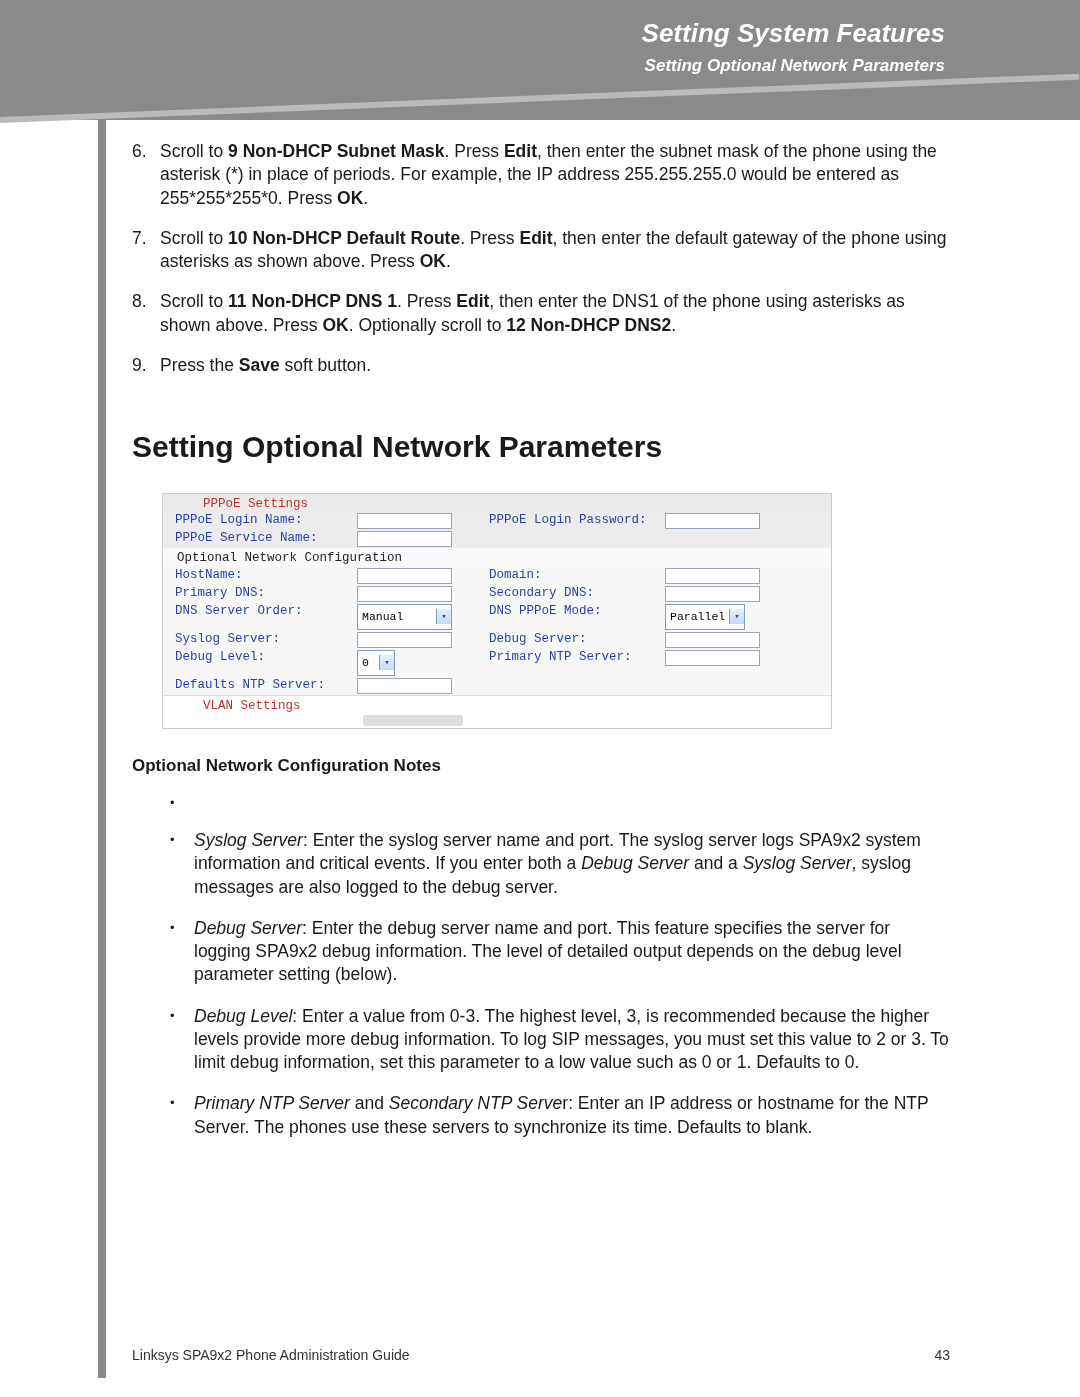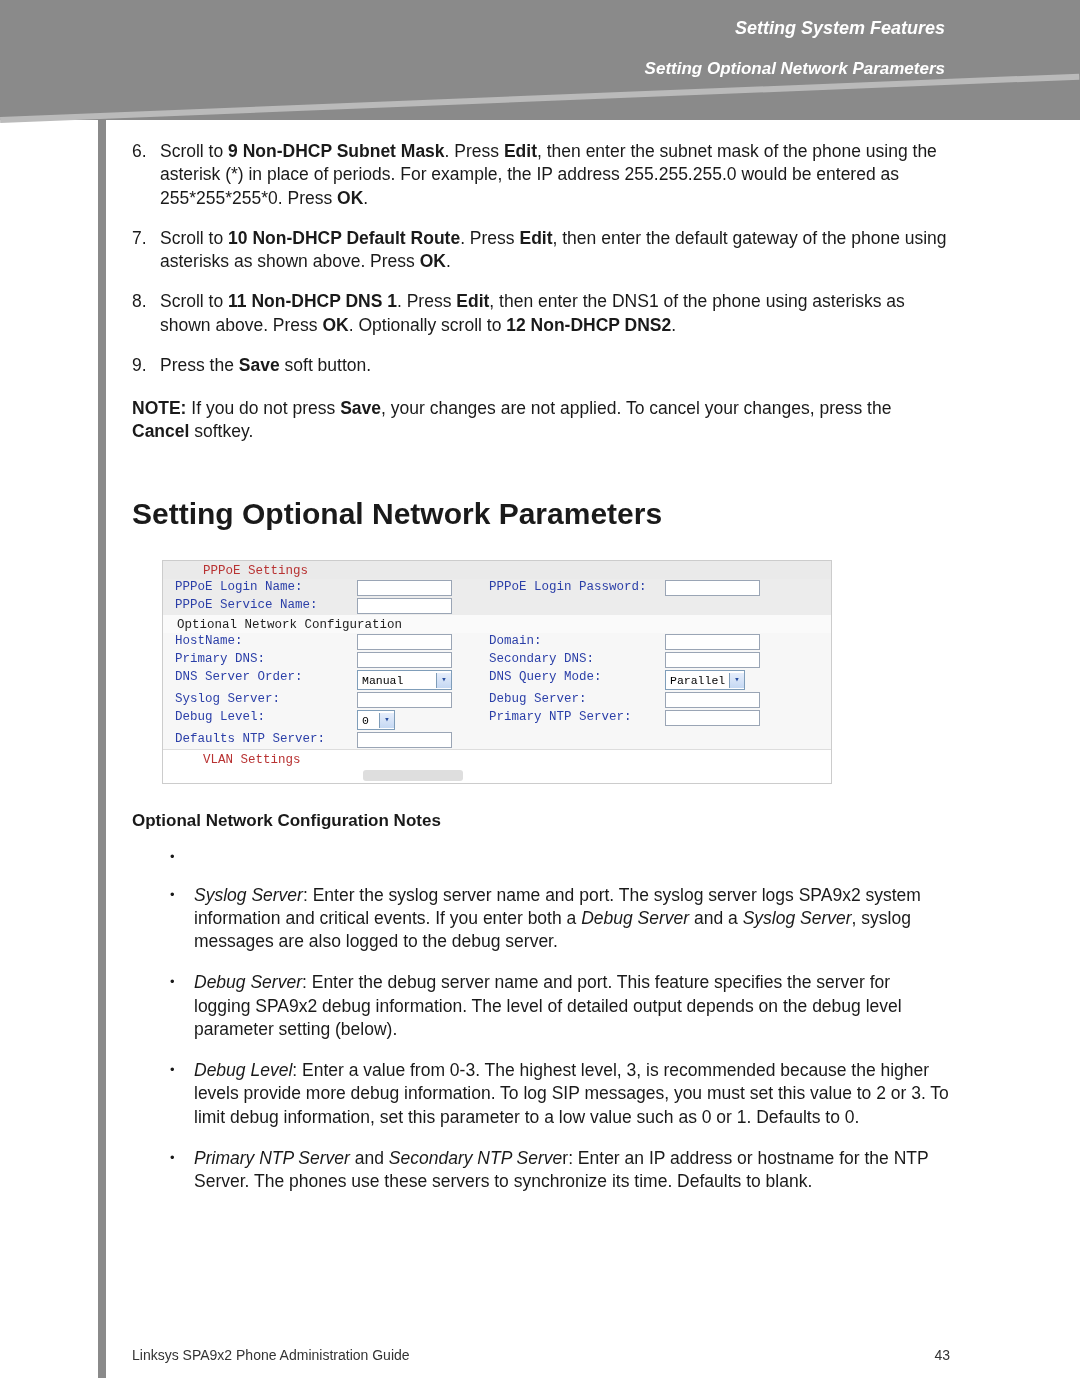--- a/index.html
+++ b/index.html
@@ -31,24 +31,24 @@
   }
   .header-titles {
     position: absolute;
     top: 18px;
     right: 135px;
     text-align: right;
     z-index: 4;
     color: #fff;
   }
   .header-title {
-    font-size: 18px;
+    font-size: 26px;
     font-weight: 700;
     font-style: italic;
-    margin-bottom: 20px;
+    margin-bottom: 7px;
   }
   .header-subtitle {
     font-size: 17px;
     font-weight: 700;
     font-style: italic;
   }
   .side-bar {
     position: absolute;
     top: 118px;
     left: 98px;
@@ -162,21 +162,21 @@
     height: 16px;
     background: #fff;
     border: 1px solid #9aa5b5;
     vertical-align: middle;
   }
   .cs-select {
     display: inline-flex;
     align-items: center;
     justify-content: space-between;
     min-width: 95px;
-    height: 20px;
+    height: 26px;
     background: #fff;
     border: 1px solid #7f9db9;
     color: #000;
     padding: 0 0 0 4px;
     font-size: 11.5px;
   }
   .cs-select.small { min-width: 38px; }
   .cs-select .arrow {
     display: inline-flex;
     align-items: center;
@@ -239,21 +239,20 @@
       <li>
         <span class="num">8.</span>
         <span>Scroll to <b>11 Non-DHCP DNS 1</b>. Press <b>Edit</b>, then enter the DNS1 of the phone using asterisks as shown above. Press <b>OK</b>. Optionally scroll to <b>12 Non-DHCP DNS2</b>.</span>
       </li>
       <li>
         <span class="num">9.</span>
         <span>Press the <b>Save</b> soft button.</span>
       </li>
     </ol>
 
-  <p class="note" id="note"><b>NOTE:</b> If you do not press <b>Save</b>, your changes are not applied. To cancel your changes, press the <b>Cancel</b> softkey.</p>
 
   <h2 class="section">Setting Optional Network Parameters</h2>
 
   <div class="config-screen">
     <div class="cs-section-title">PPPoE Settings</div>
     <div class="cs-row med">
       <div class="cs-label-l">PPPoE Login Name:</div>
       <div class="cs-input-l"><span class="cs-tf"></span></div>
       <div class="cs-label-r">PPPoE Login Password:</div>
       <div class="cs-input-r"><span class="cs-tf"></span></div>
@@ -280,21 +279,21 @@
       <div class="cs-input-r"><span class="cs-tf"></span></div>
     </div>
     <div class="cs-row light">
       <div class="cs-label-l">DNS Server Order:</div>
       <div class="cs-input-l">
         <span class="cs-select">
           <span>Manual</span>
           <span class="arrow">▾</span>
         </span>
       </div>
-      <div class="cs-label-r">DNS Query Mode:</div>
+      <div class="cs-label-r">DNS PPPoE Mode:</div>
       <div class="cs-input-r">
         <span class="cs-select" style="min-width:80px">
           <span>Parallel</span>
           <span class="arrow">▾</span>
         </span>
       </div>
     </div>
     <div class="cs-row light">
       <div class="cs-label-l">Syslog Server:</div>
       <div class="cs-input-l"><span class="cs-tf"></span></div>

